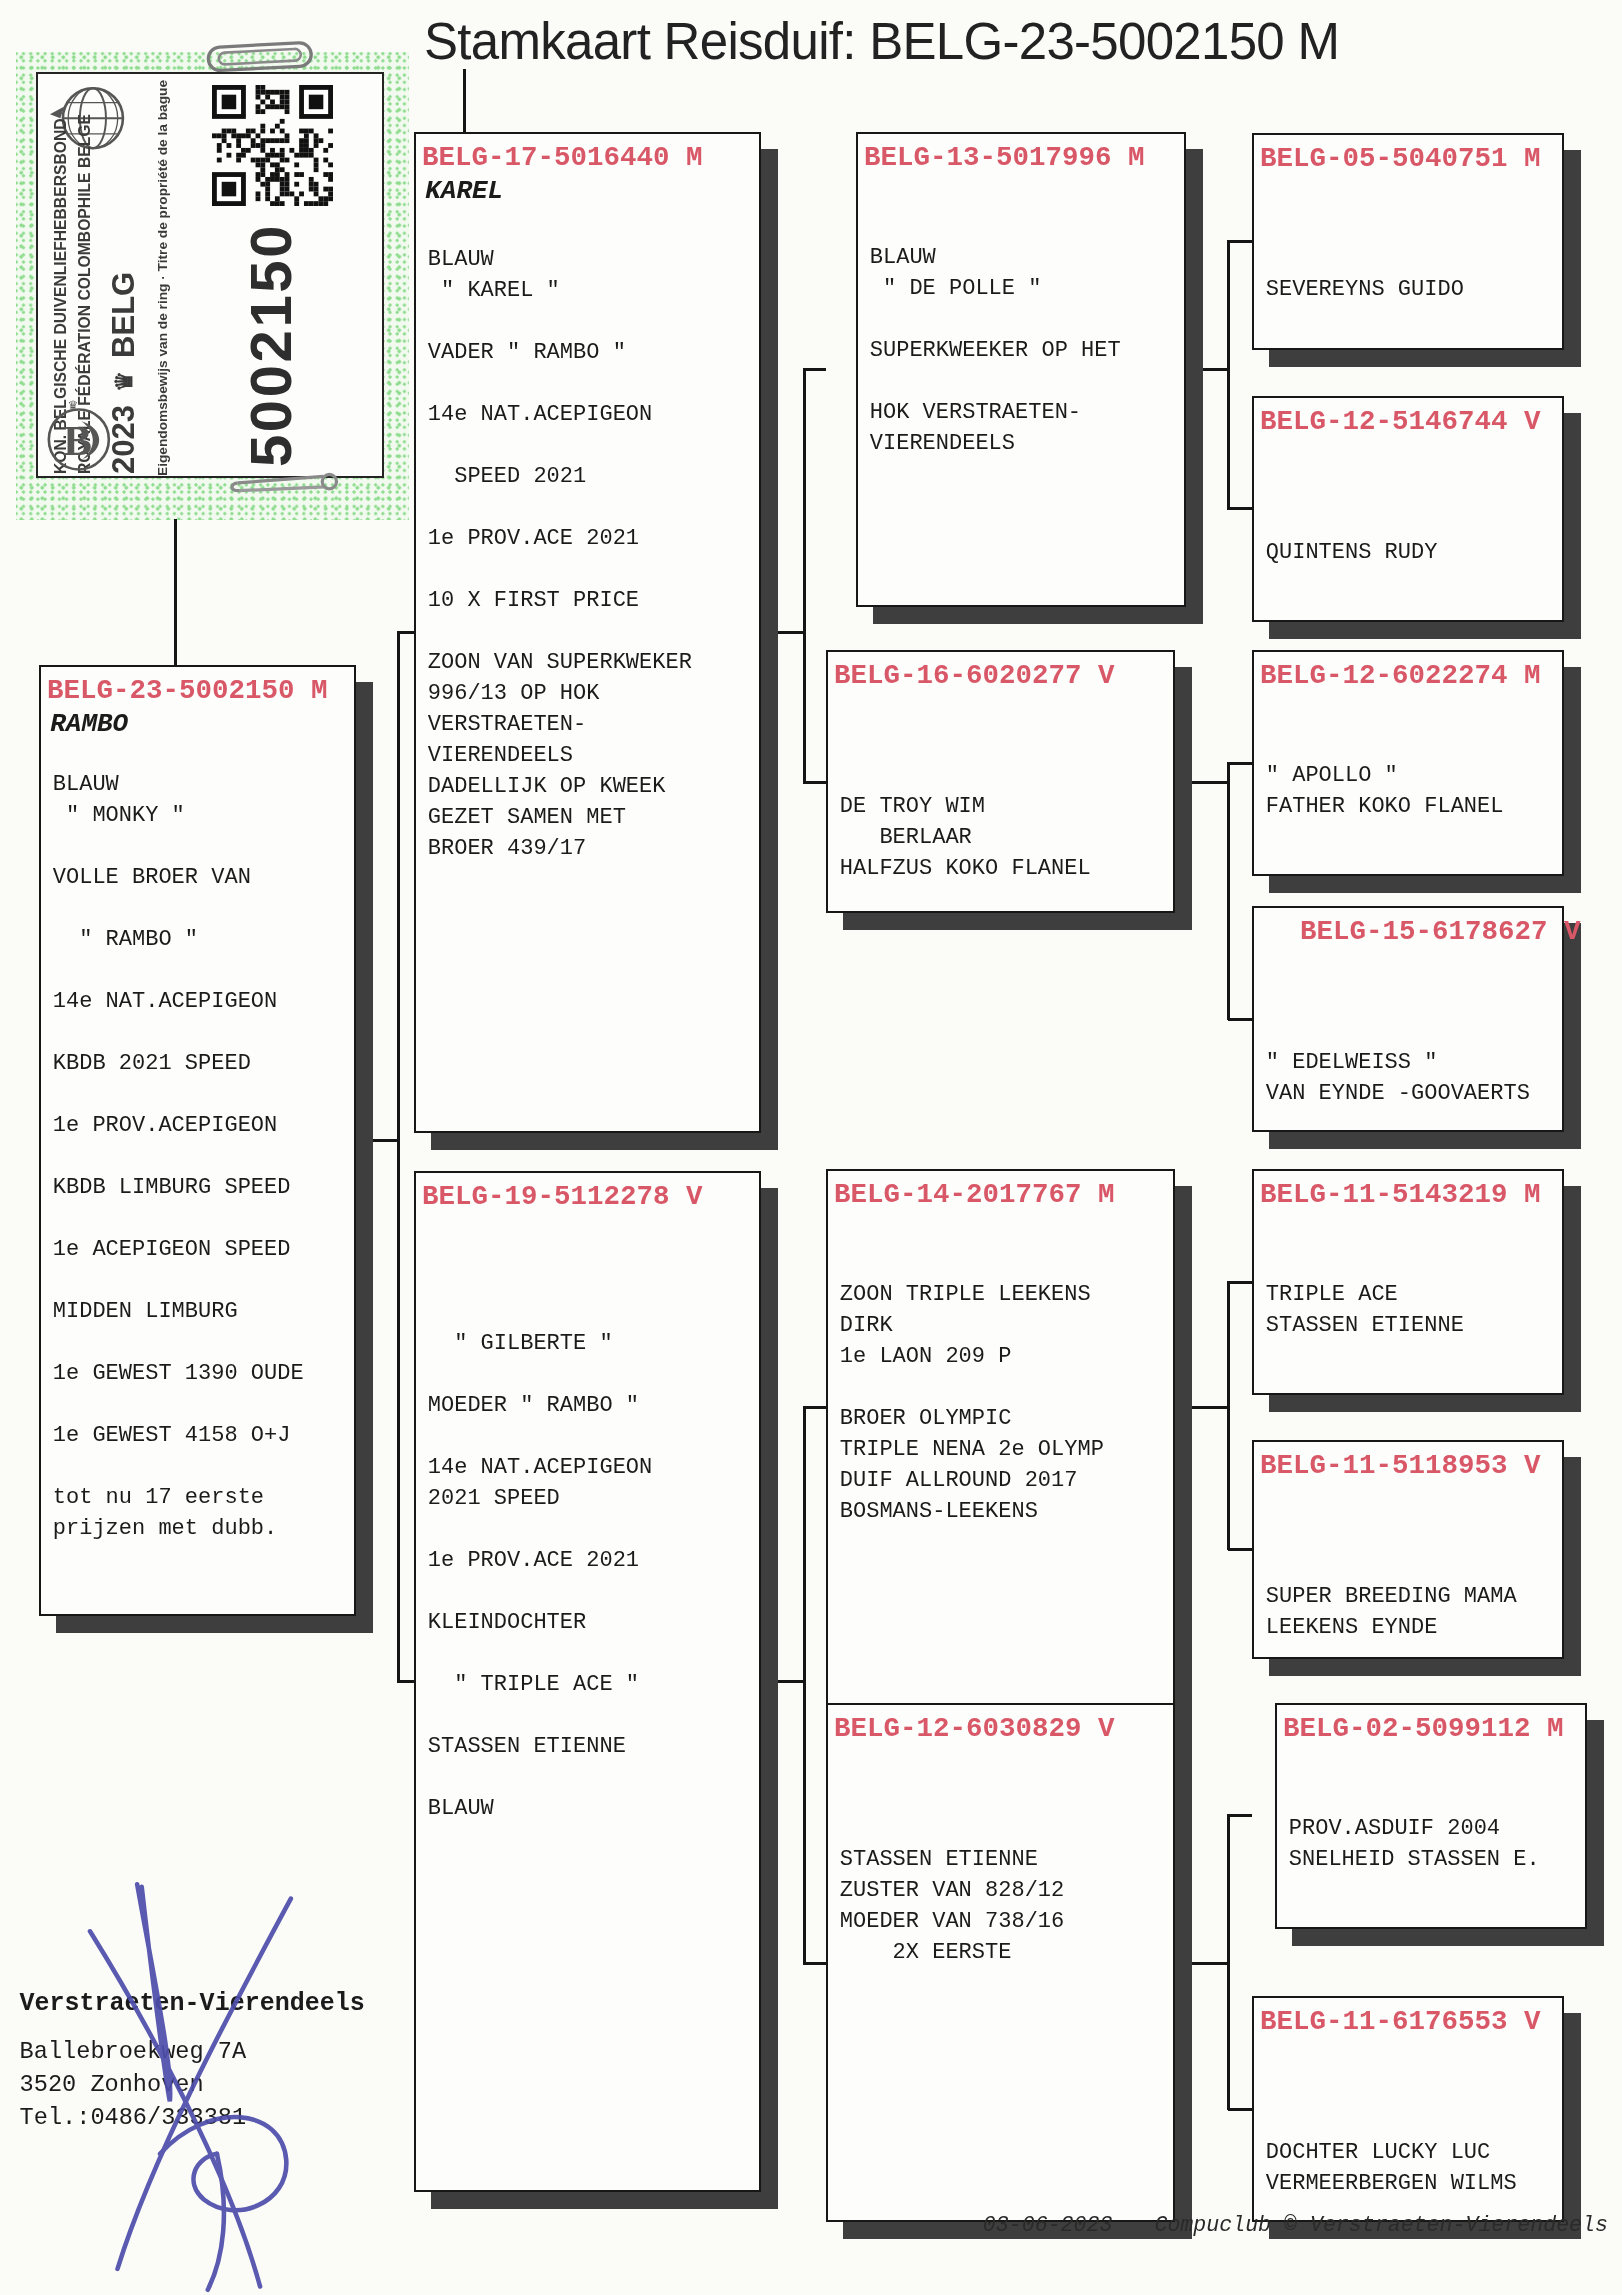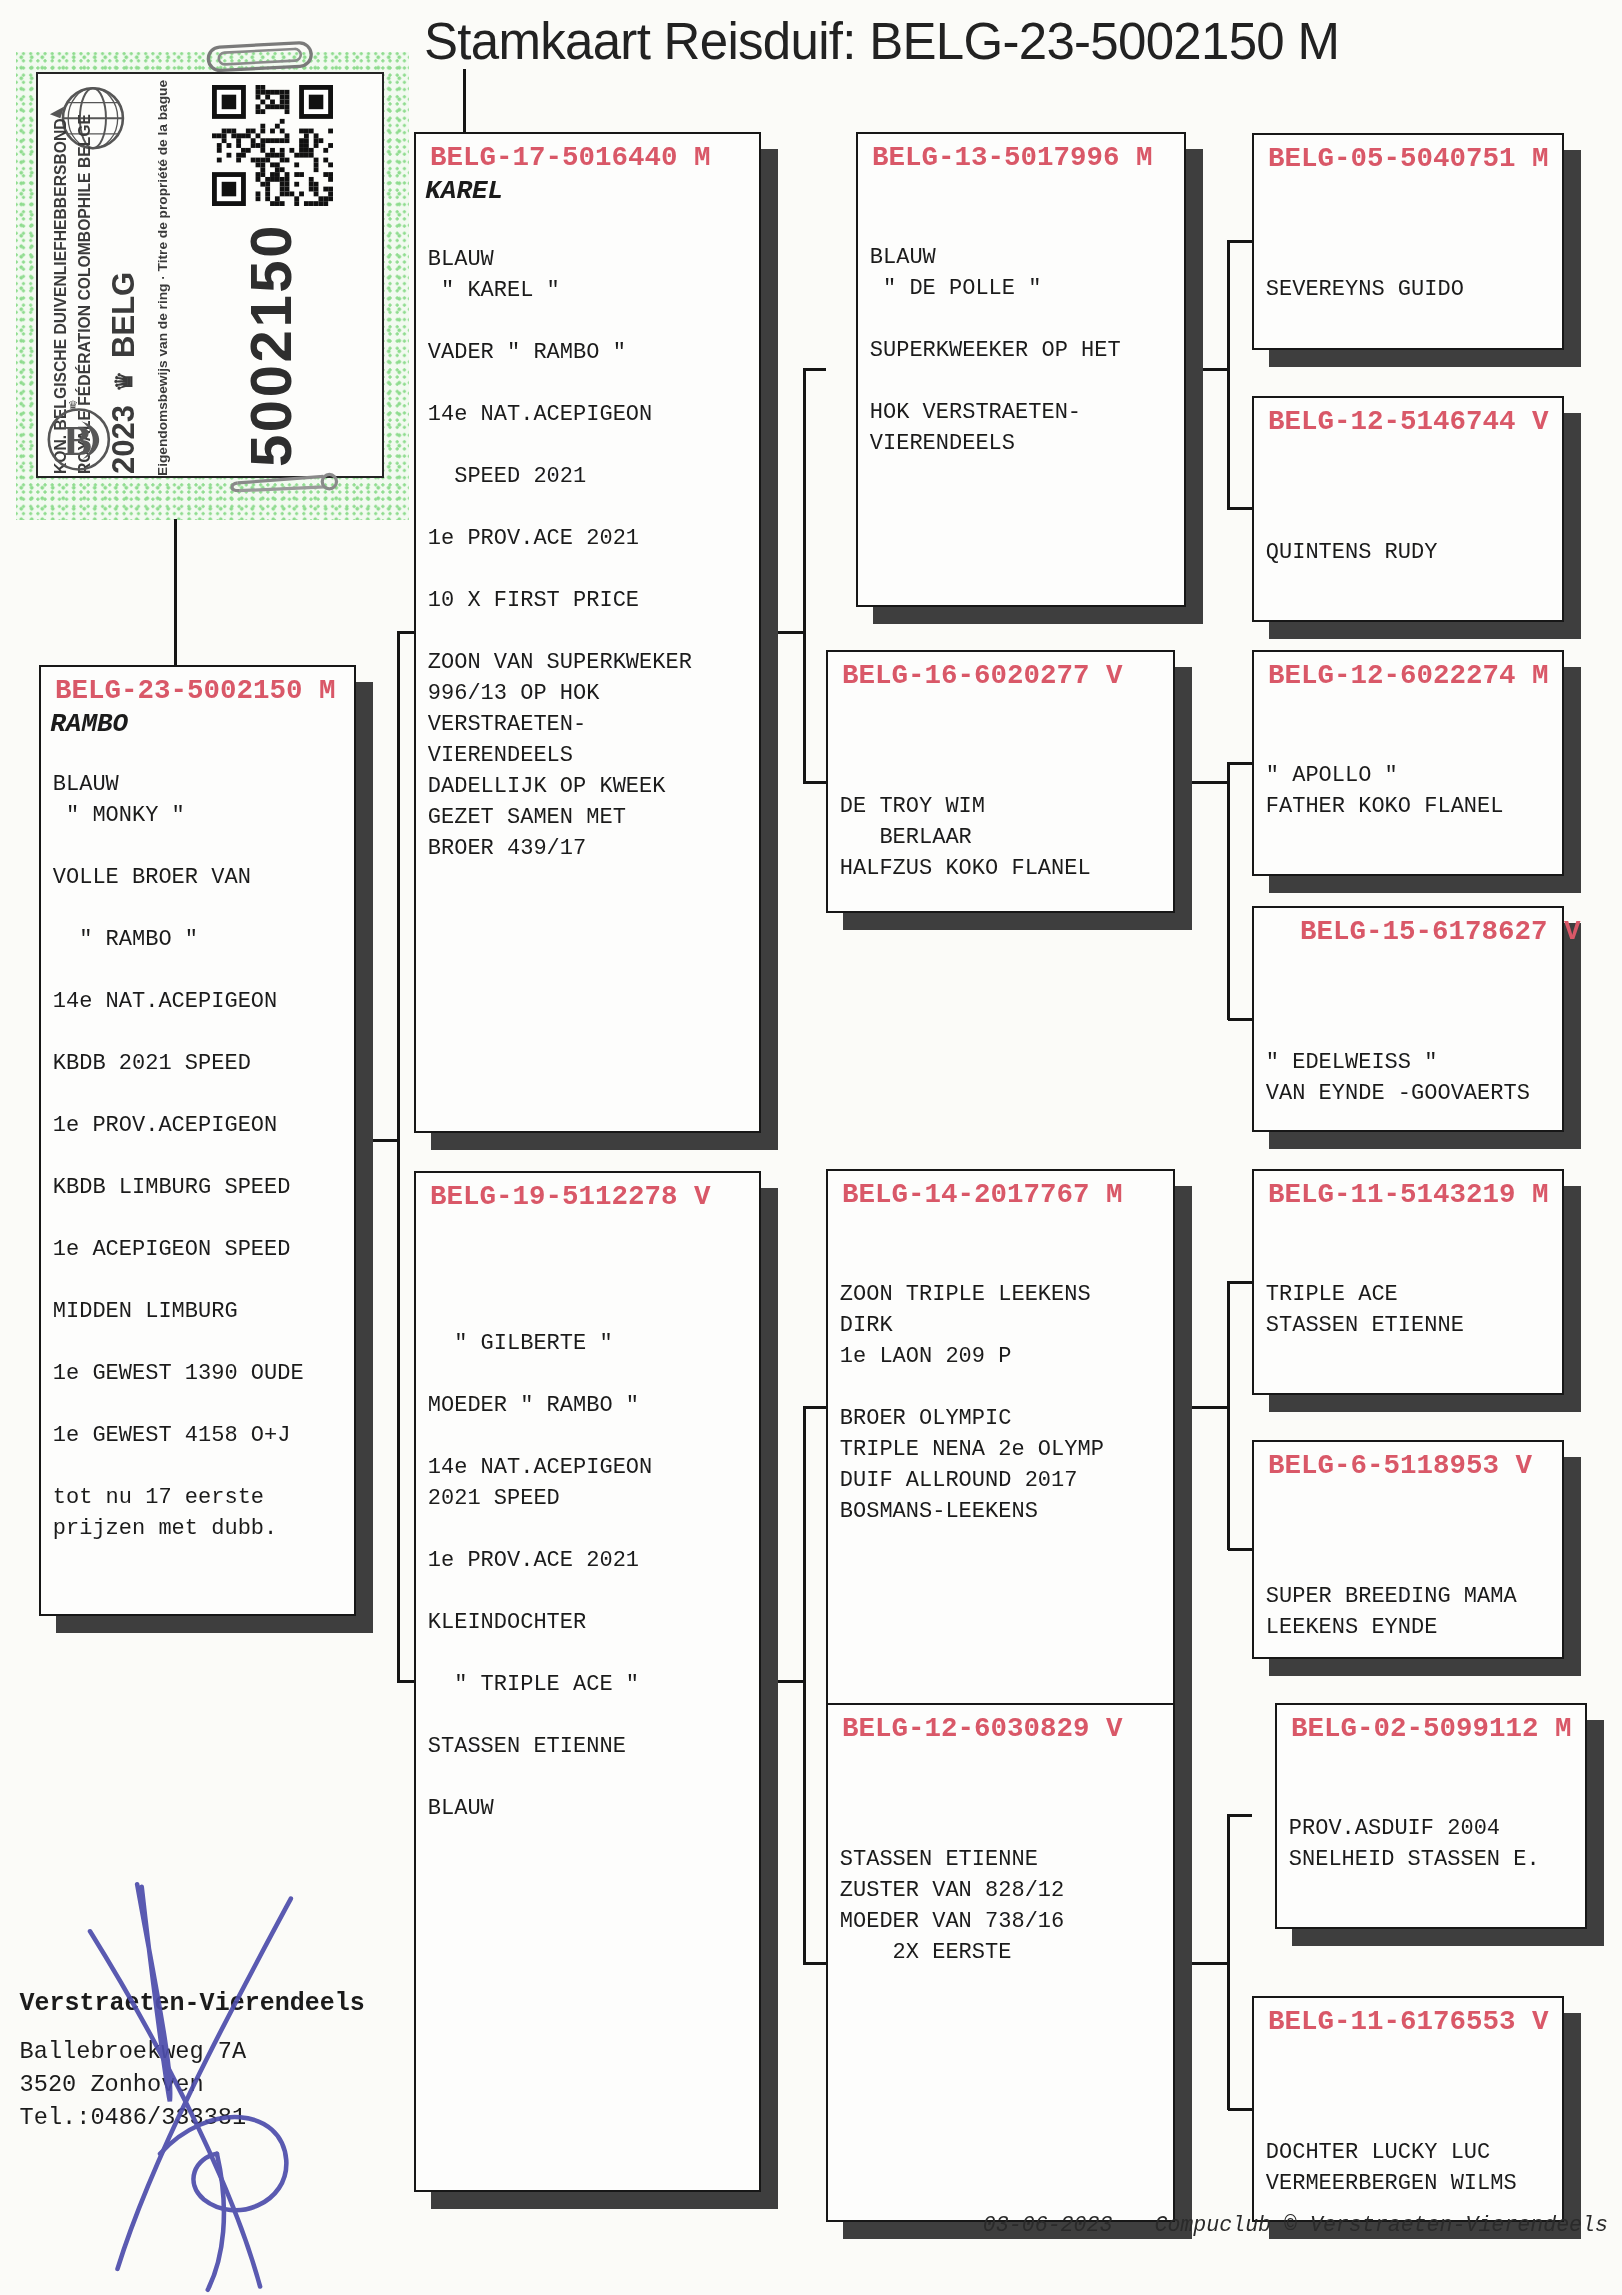--- a/index.html
+++ b/index.html
@@ -11,21 +11,21 @@
   .title{position:absolute;left:424px;top:11.8px;font-family:"Liberation Sans",sans-serif;
          font-size:51px;font-weight:400;letter-spacing:-0.7px;color:#222;white-space:nowrap;}
 
   
   .line{position:absolute;background:#151515;}
 
   
   .box{position:absolute;border:2.6px solid #171717;background:#fdfdfc;
        box-shadow:17px 17px 0 #3e3e3e;box-sizing:border-box;padding-top:5.2px;}
   .ring{font-size:27.5px;line-height:37px;font-weight:700;color:var(--hdr);
-        padding-left:14px;white-space:nowrap;}
+        padding-left:6px;white-space:nowrap;}
   .bname{font-size:26px;line-height:31px;font-weight:700;font-style:italic;
          padding-left:9.2px;margin-top:0;}
   .bbody{font-size:22px;line-height:31px;white-space:pre-wrap;padding-left:11.8px;margin-top:3.9px;}
 
   .b-subject{left:39px;top:665px;width:317px;height:951px;}
   .b-subject .bbody{margin-top:29px;}
   .b-sire{left:414px;top:132px;width:347px;height:1001px;}
   .b-sire .bbody{margin-top:37px;}
   .b-dam{left:414px;top:1171px;width:347px;height:1021px;}
   .b-dam .bbody{margin-top:19.6px;}
@@ -497,21 +497,21 @@
 VAN EYNDE -GOOVAERTS</div>
   </div>
   <div class="box b-g5">
     <div class="ring">BELG-11-5143219 M</div>
     <div class="bbody">
 
 TRIPLE ACE
 STASSEN ETIENNE</div>
   </div>
   <div class="box b-g6">
-    <div class="ring">BELG-6-5118953 V</div>
+    <div class="ring">BELG-11-5118953 V</div>
     <div class="bbody">
 
 
 SUPER BREEDING MAMA
 LEEKENS EYNDE</div>
   </div>
   <div class="box b-g7">
     <div class="ring">BELG-02-5099112 M</div>
     <div class="bbody">
 

